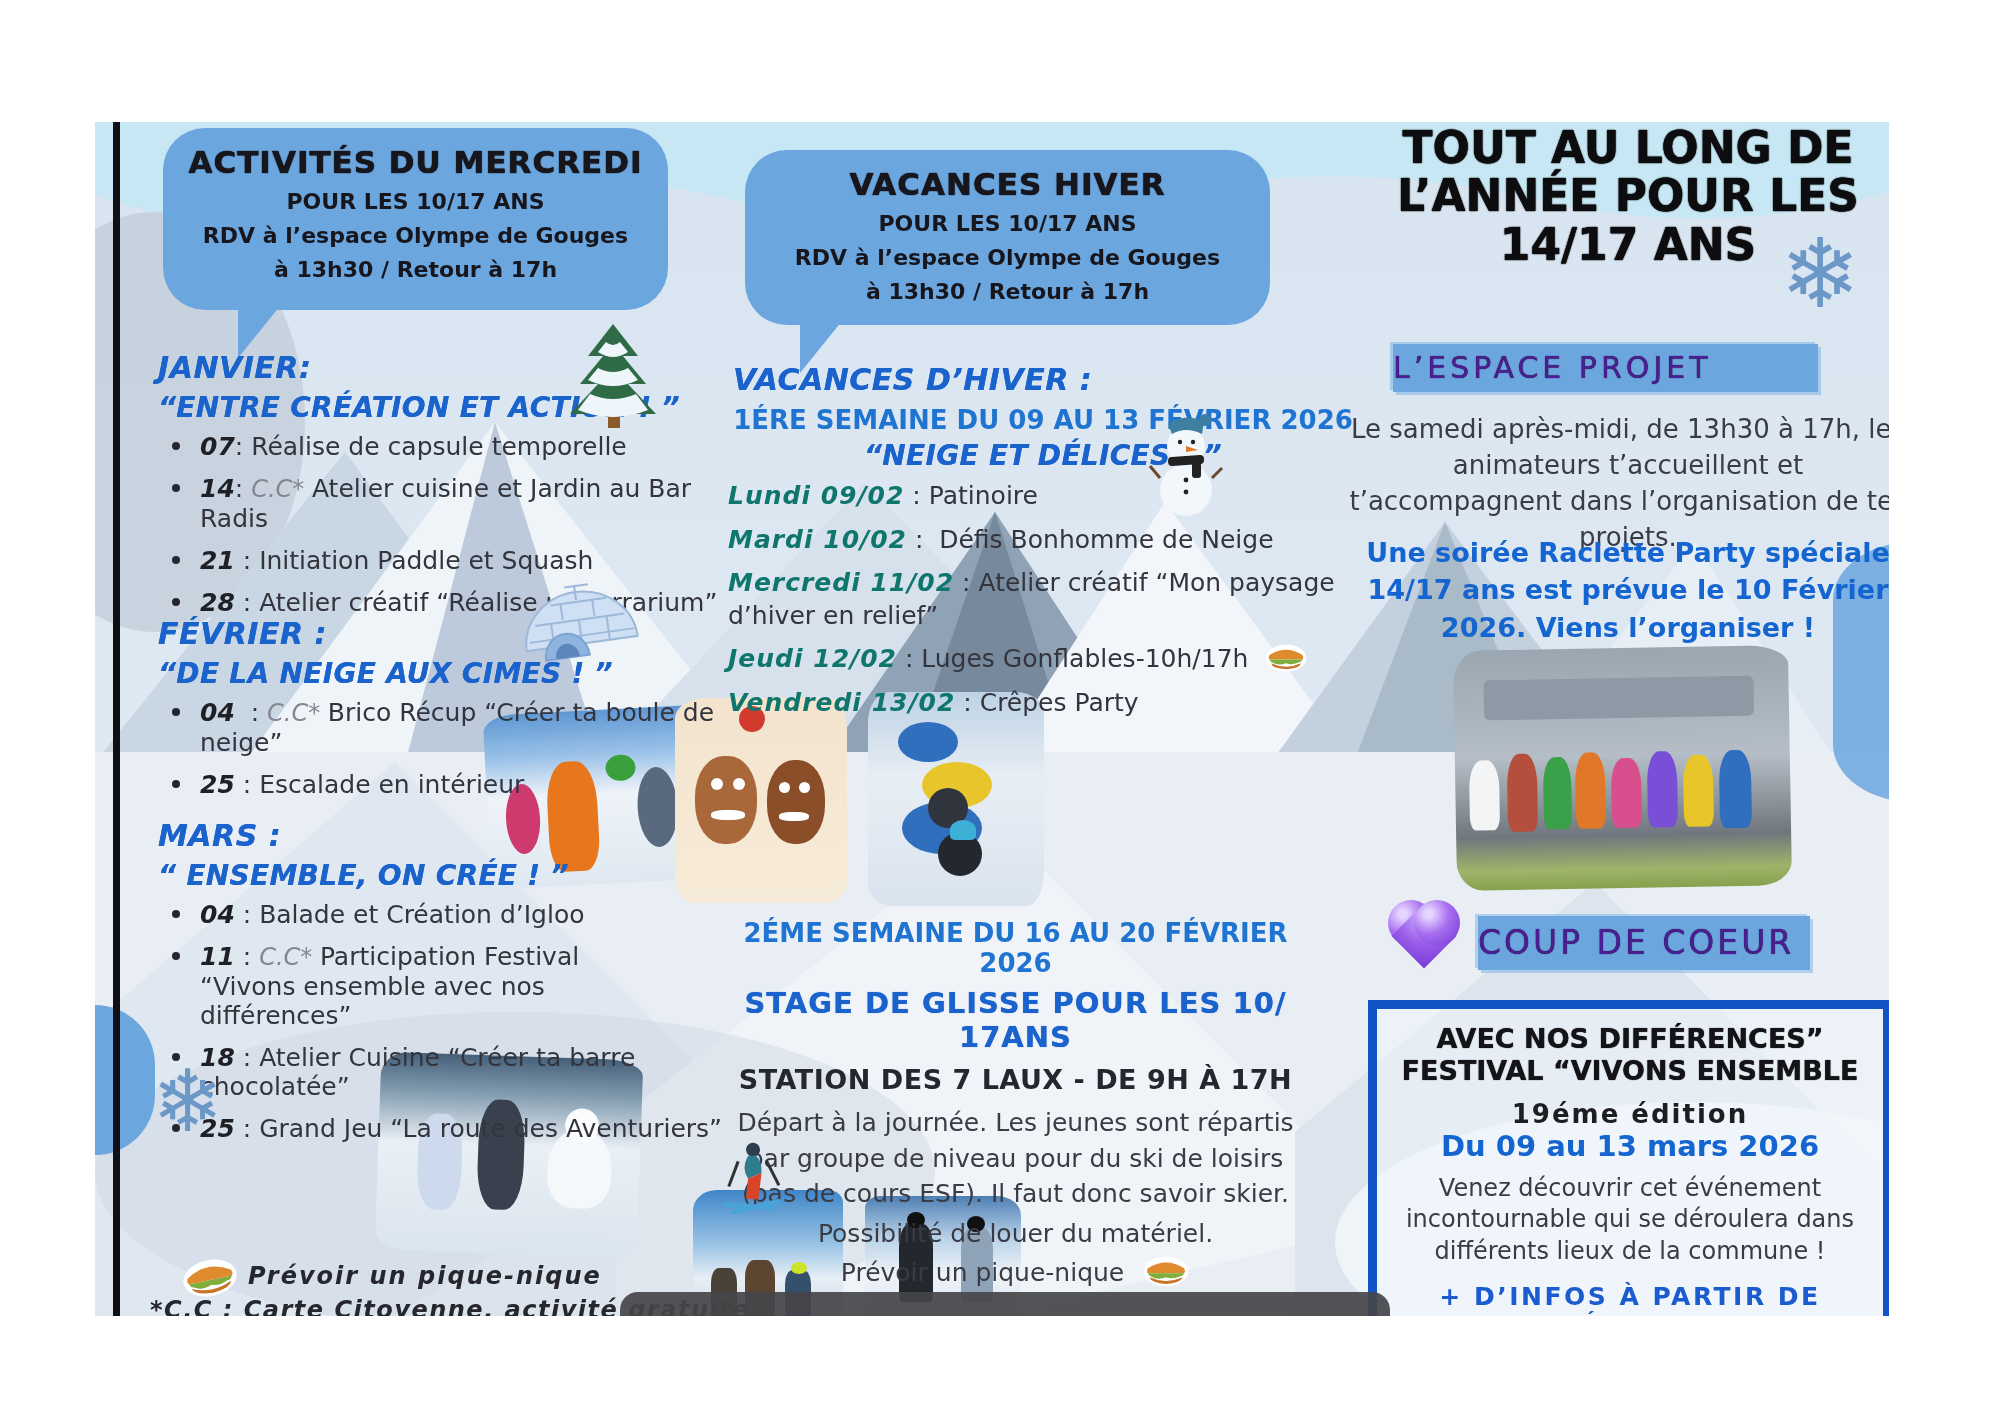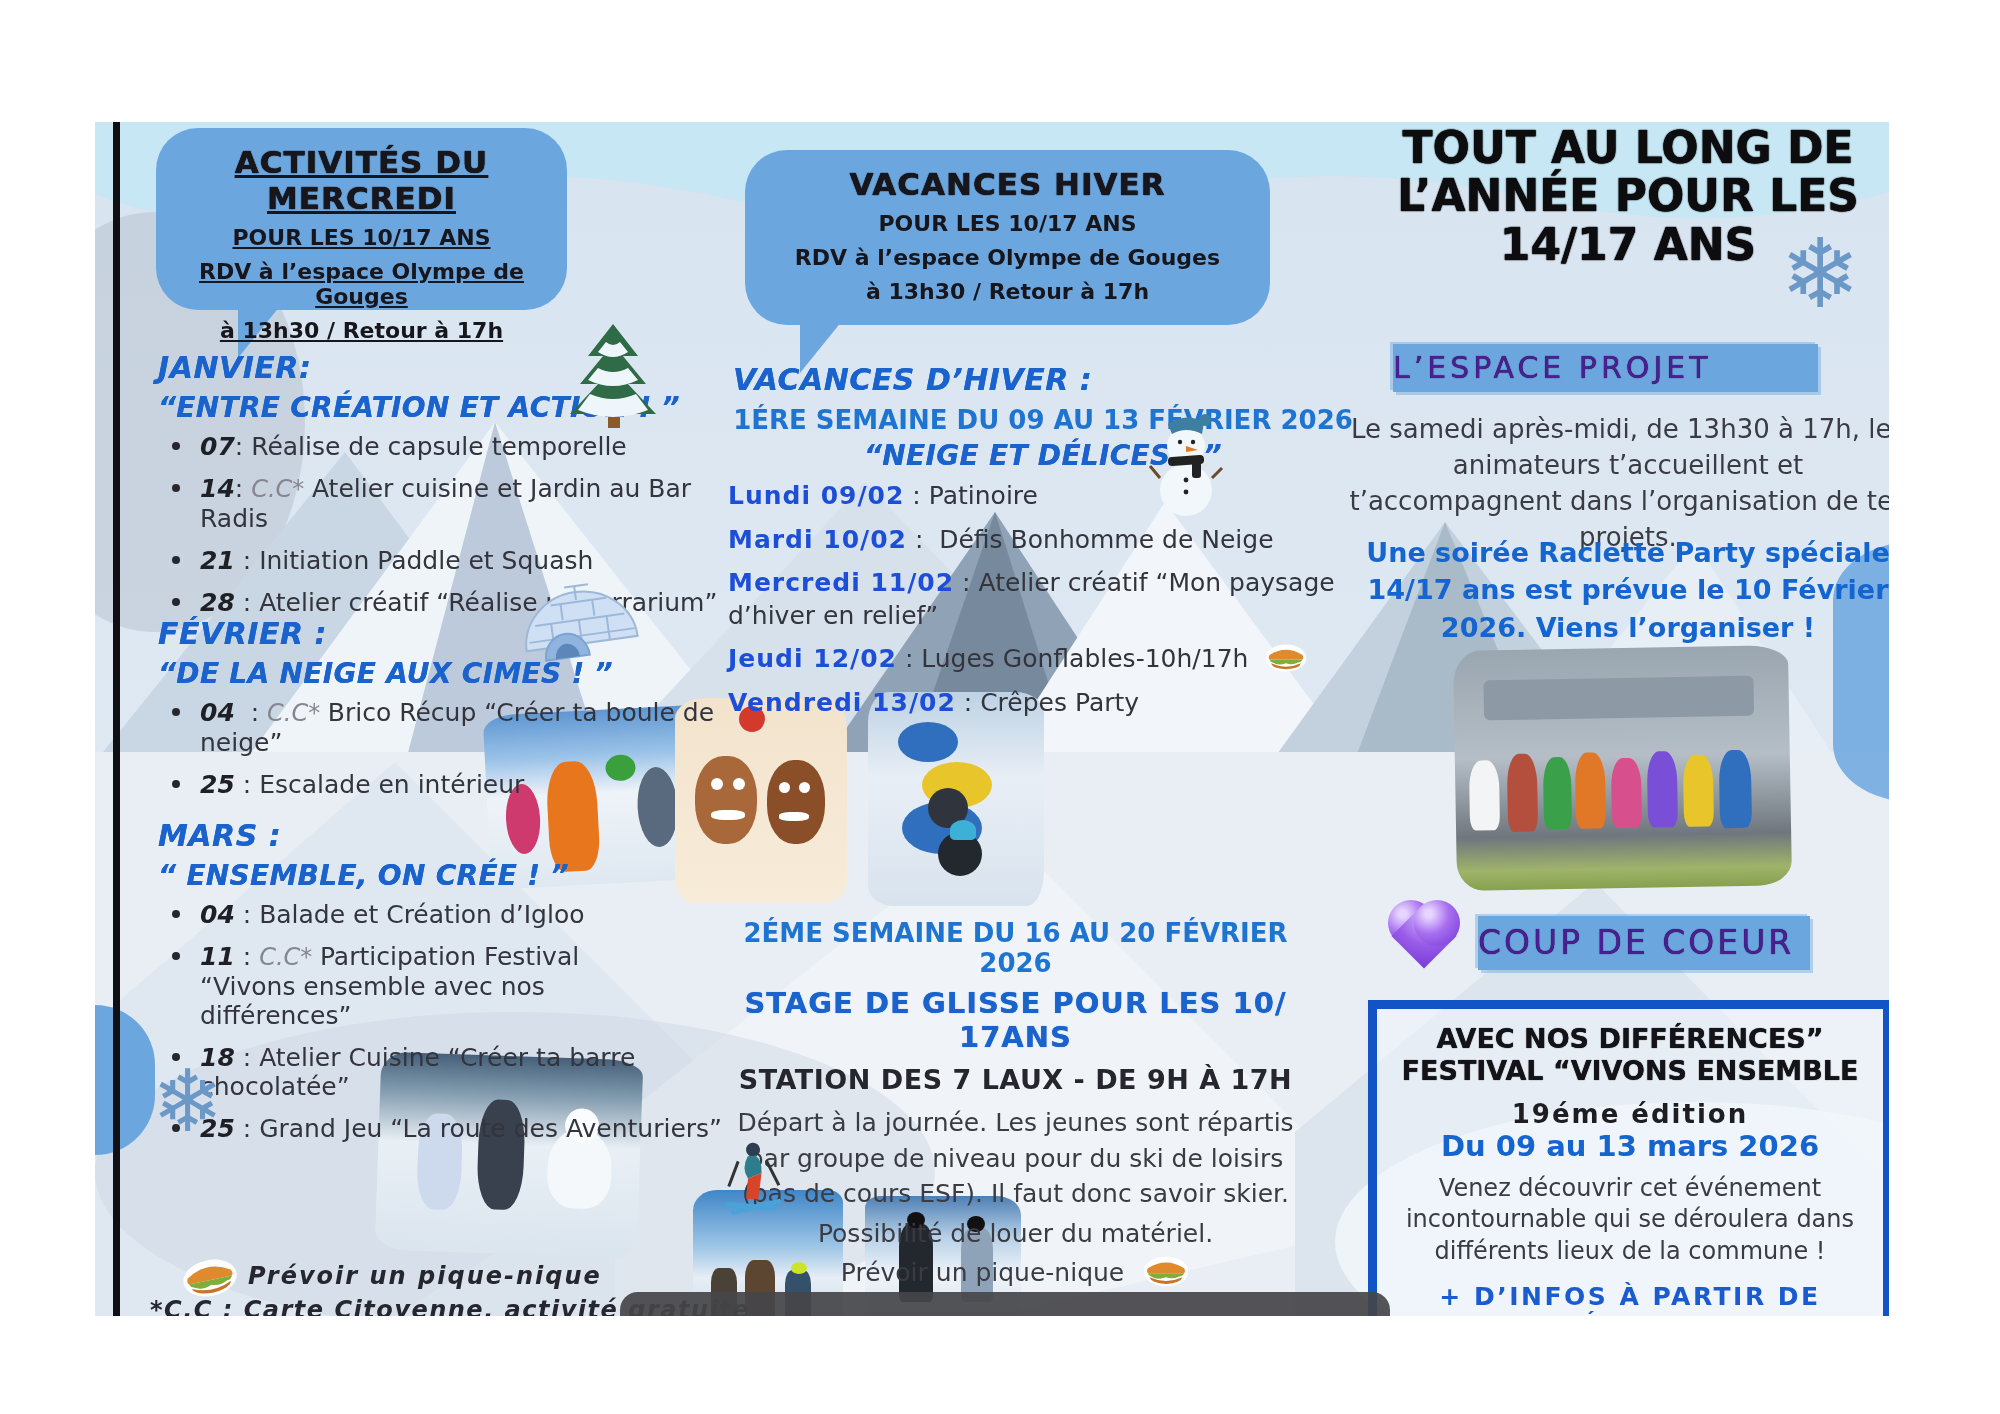--- a/index.html
+++ b/index.html
@@ -26,21 +26,21 @@
   ul.acts{list-style:none;margin:8px 0 0 0;padding:0;width:590px;}
   ul.acts li{position:relative;padding-left:42px;margin-bottom:13px;font-size:25px;color:#33343c;line-height:1.16;}
   ul.acts li .dot{position:absolute;left:14px;top:10px;width:8px;height:8px;border-radius:50%;background:#26262e;}
   .num{font-style:italic;font-weight:800;color:#1f2026;}
   .sep{white-space:pre;color:#33343c;}
   .cc{color:#85868f;font-style:italic;font-size:24px;}
 
   
   .days{position:absolute;left:728px;top:480px;width:625px;z-index:5;}
   .day-row{font-size:25px;color:#33343c;margin-bottom:11px;line-height:1.3;}
-  .day-name{font-weight:800;color:#1d4ed8;letter-spacing:1px;}
+  .day-name{font-style:italic;font-weight:800;color:#0f766e;letter-spacing:1px;}
 
   .week2{position:absolute;left:733px;top:918px;width:565px;text-align:center;z-index:5;}
   .w2-dates{font-weight:800;font-size:26px;color:#1e74d0;}
   .w2-title{font-weight:900;font-size:29px;color:#1b63cc;letter-spacing:1px;margin-top:8px;
             text-shadow:0 0 .8px #1b63cc;}
   .w2-station{font-weight:800;font-size:27px;color:#26262e;margin-top:10px;letter-spacing:.5px;}
   .w2-desc{font-size:25px;color:#3a3b43;margin-top:10px;line-height:1.42;}
   .w2-line{font-size:25px;color:#3a3b43;margin-top:4px;line-height:1.42;}
 
   
@@ -114,21 +114,21 @@
       <ellipse cx="420" cy="1050" rx="420" ry="160" fill="#cdd8e4" opacity="0.5"></ellipse>
       <ellipse cx="1600" cy="1120" rx="360" ry="140" fill="#f4f7fa" opacity="0.8"></ellipse>
     </svg>
 
     <div class="blob" style="left:0;top:883px;width:60px;height:150px;border-radius:0 90px 90px 0;"></div>
     <div class="blob" style="left:1738px;top:420px;width:80px;height:260px;border-radius:180px 0 0 180px / 130px 0 0 130px;opacity:.85;"></div>
 
     <div class="vline"></div>
   </div>
 
-  <div class="bubble" style="left:156px;top:128px;width:411px;height:182px;text-decoration:underline;">
+  <div class="bubble" style="left:163px;top:128px;width:505px;height:182px;">
     <div class="b-title">ACTIVITÉS DU MERCREDI</div>
     <div class="b-line">POUR LES 10/17 ANS</div>
     <div class="b-line">RDV à l’espace Olympe de Gouges</div>
     <div class="b-line">à 13h30 / Retour à 17h</div>
   </div>
   <div class="tail" style="left:238px;top:306px;"></div>
 
   <div class="section" style="left:158px;top:350px;width:600px;">
     <div class="h-blue">JANVIER:</div>
     <div class="sub-blue">“ENTRE CRÉATION ET ACTION ! ”</div>

